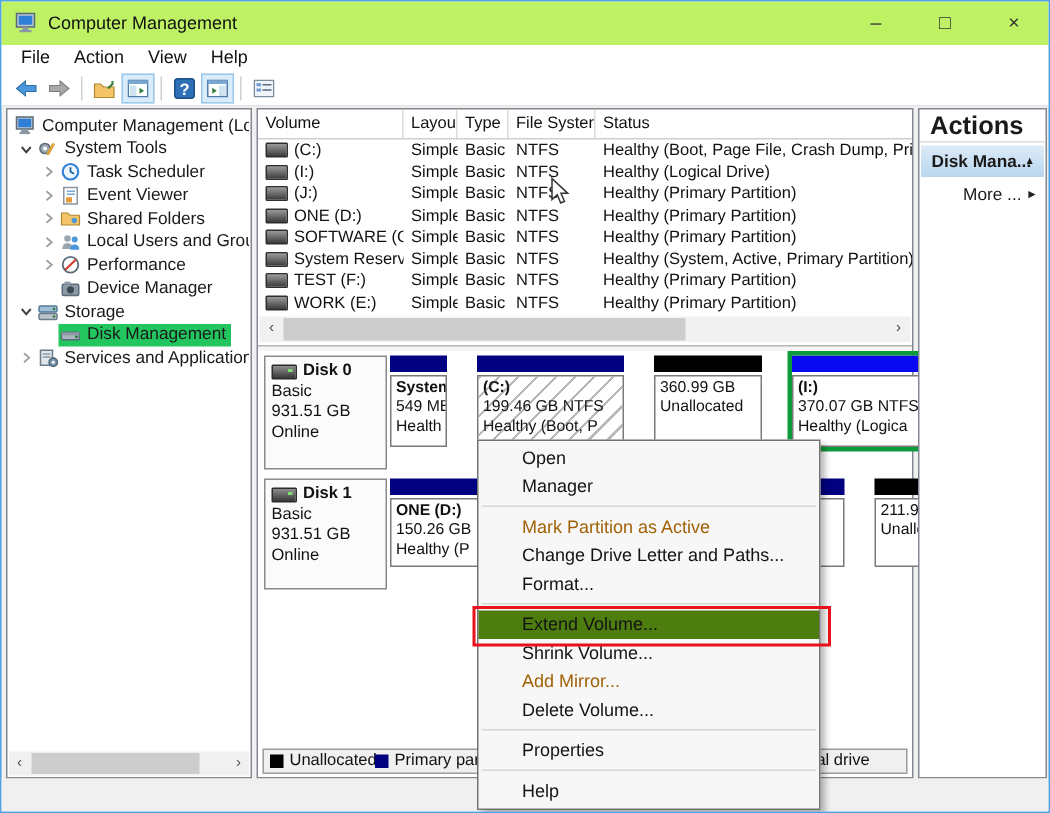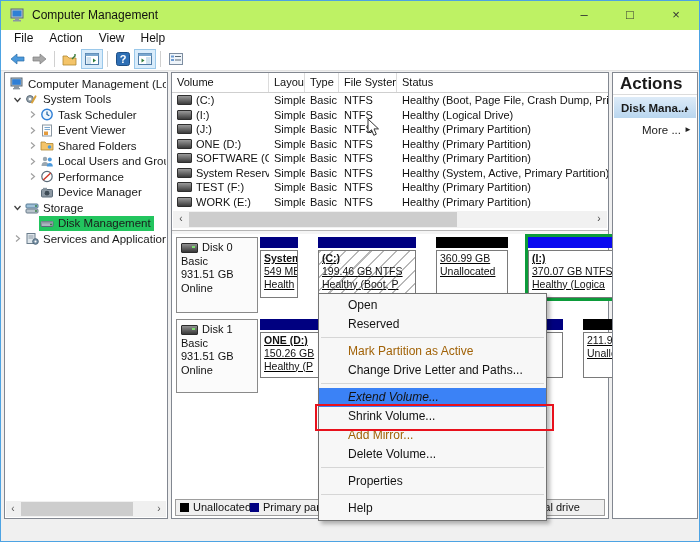--- a/index.html
+++ b/index.html
@@ -44,24 +44,24 @@
   .vdrive{width:13px;height:8px;background:linear-gradient(#9a9a9a,#3c3c3c);border:1px solid #2e2e2e;border-radius:1px;margin-right:4px;flex:none;}
   .vname{display:flex;align-items:center;}
   .vol-scroll{position:absolute;left:1px;right:1px;top:138px;height:17px;background:#f1f1f1;font-size:10px;color:#444;}
   .vthumb{position:absolute;left:16px;top:1px;width:268px;height:15px;background:#cdcdcd;}
   .divider{position:absolute;left:0;right:0;top:157px;height:3px;border-top:1px solid #b5b5b5;background:#f5f5f5;}
   
   .disk-row{position:absolute;left:4px;right:2px;}
   .dr0{top:164px;height:76px;}
   .dr1{top:246px;height:74px;}
   .disk-info{position:absolute;left:0;top:0;width:82px;height:100%;border:1px solid #8a8a8a;background:#fbfbfb;box-sizing:border-box;padding:3px 2px 0 4px;font-size:11px;line-height:13.5px;color:#111;}
-  .disk-title{font-weight:normal;display:flex;align-items:center;text-align:center;}
+  .disk-title{font-weight:bold;display:flex;align-items:center;text-align:center;}
   .ddrive{width:15px;height:8px;background:linear-gradient(#8f8f8f,#383838);border:1px solid #2b2b2b;border-radius:1px;margin-right:4px;position:relative;flex:none;}
   .ddrive::after{content:"";position:absolute;right:2px;top:2px;width:3px;height:2px;background:#7ddf6e;}
-  .parts{position:absolute;left:84px;top:0;bottom:15px;display:flex;gap:20px;text-decoration:underline;}
+  .parts{position:absolute;left:84px;top:0;bottom:15px;display:flex;gap:20px;}
   .part{flex:none;display:flex;flex-direction:column;box-sizing:border-box;}
   .part .bar{height:11px;margin-bottom:2px;flex:none;}
   .bar-primary{background:#000080;}
   .bar-unalloc{background:#000000;}
   .bar-logical{background:#0a0af0;}
   .pbox{flex:1;border:1px solid #7a7a7a;background:#fff;padding:1px 2px 0 3px;font-size:10.5px;line-height:12.8px;overflow:hidden;white-space:nowrap;color:#111;position:relative;}
   .pbox .l1{font-weight:bold;}
   .part.selected{outline:3px solid #0c9b3a;}
   .hatch-ov{position:absolute;inset:0;background:repeating-linear-gradient(135deg,rgba(70,70,70,.38) 0 1.5px,transparent 1.5px 9px);pointer-events:none;}
   
@@ -72,21 +72,21 @@
   .act-header{height:21px;line-height:21px;font-weight:bold;font-size:17px;padding-left:7px;border-bottom:1px solid #dcdcdc;color:#1a1a1a;}
   .act-sel{position:absolute;left:1px;right:1px;top:24px;height:21px;background:linear-gradient(#ddebf8,#b9d6ef);display:flex;align-items:center;font-size:11.5px;font-weight:bold;color:#1a1a1a;}
   .act-sel .lbl{margin-left:7px;}
   .act-sel .gly{position:absolute;right:6px;font-size:7px;}
   .act-more{position:absolute;right:16px;top:51px;font-size:11.5px;color:#1a1a1a;}
   .act-more-gly{position:absolute;right:5px;top:52px;font-size:8px;color:#222;}
   
   .cmenu{position:absolute;left:317px;top:292px;width:229px;background:#f7f7f7;border:1px solid #737373;box-shadow:3px 3px 4px rgba(0,0,0,.28);z-index:40;box-sizing:border-box;padding:2px 0;}
   .mi{height:19px;line-height:19px;padding-left:29px;font-size:12px;color:#131313;white-space:nowrap;}
   .mi.disabled{color:#a16207;}
-  .mi.hl{background:#3b82f6;font-style:italic;}
+  .mi.hl{background:#4d7c0f;}
   .msep{height:8px;position:relative;}
   .msep::after{content:"";position:absolute;left:2px;right:2px;top:3px;border-top:1px solid #d6d6d6;}
   .red-box{position:absolute;left:314px;top:403px;width:235px;height:23px;border:2px solid #e8111c;z-index:50;}
   
   .cursor{position:absolute;left:366px;top:117px;z-index:70;}
 </style>
 </head>
 <body>
 
 <div id="window">
@@ -540,24 +540,25 @@
       <span class="gly">▲</span>
     </div>
     <div class="act-more">More ...</div>
     <div class="act-more-gly">►</div>
   </div>
 
   <div class="bottom-strip"></div>
 
   <div class="cmenu">
     <div class="mi">Open</div>
-    <div class="mi">Reserved</div>
+    <div class="mi">Manager</div>
     <div class="msep"></div>
     <div class="mi disabled">Mark Partition as Active</div>
     <div class="mi">Change Drive Letter and Paths...</div>
+    <div class="mi">Format...</div>
     <div class="msep"></div>
     <div class="mi hl">Extend Volume...</div>
     <div class="mi">Shrink Volume...</div>
     <div class="mi disabled">Add Mirror...</div>
     <div class="mi">Delete Volume...</div>
     <div class="msep"></div>
     <div class="mi">Properties</div>
     <div class="msep"></div>
     <div class="mi">Help</div>
   </div>

